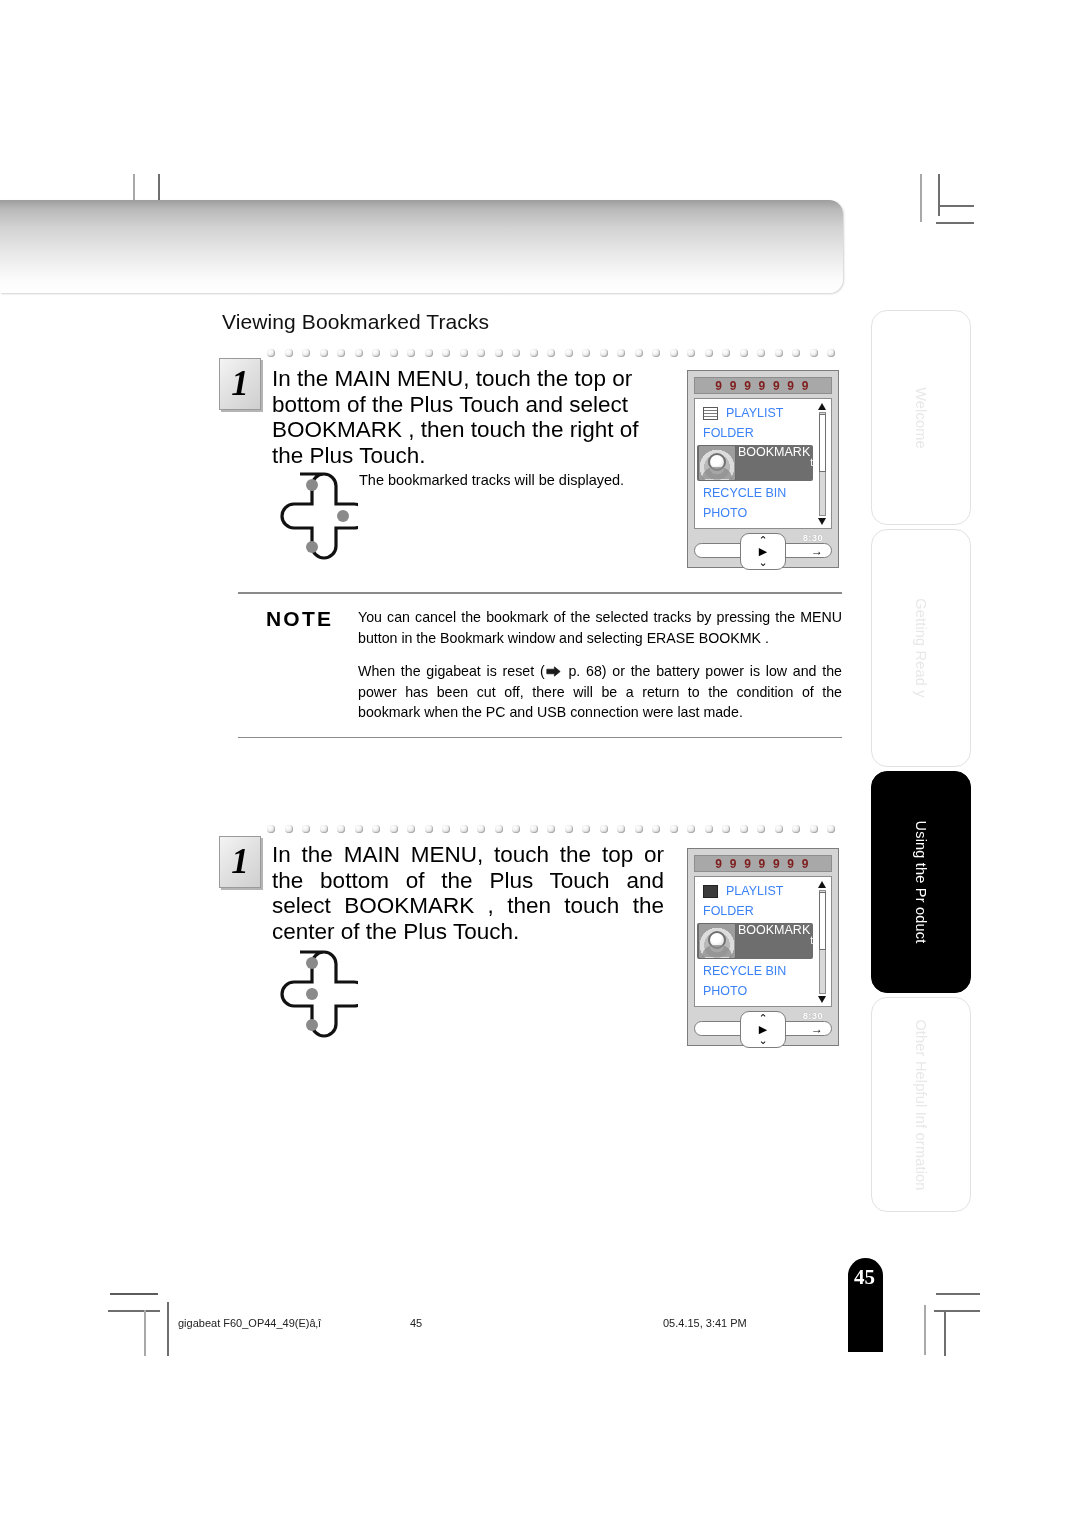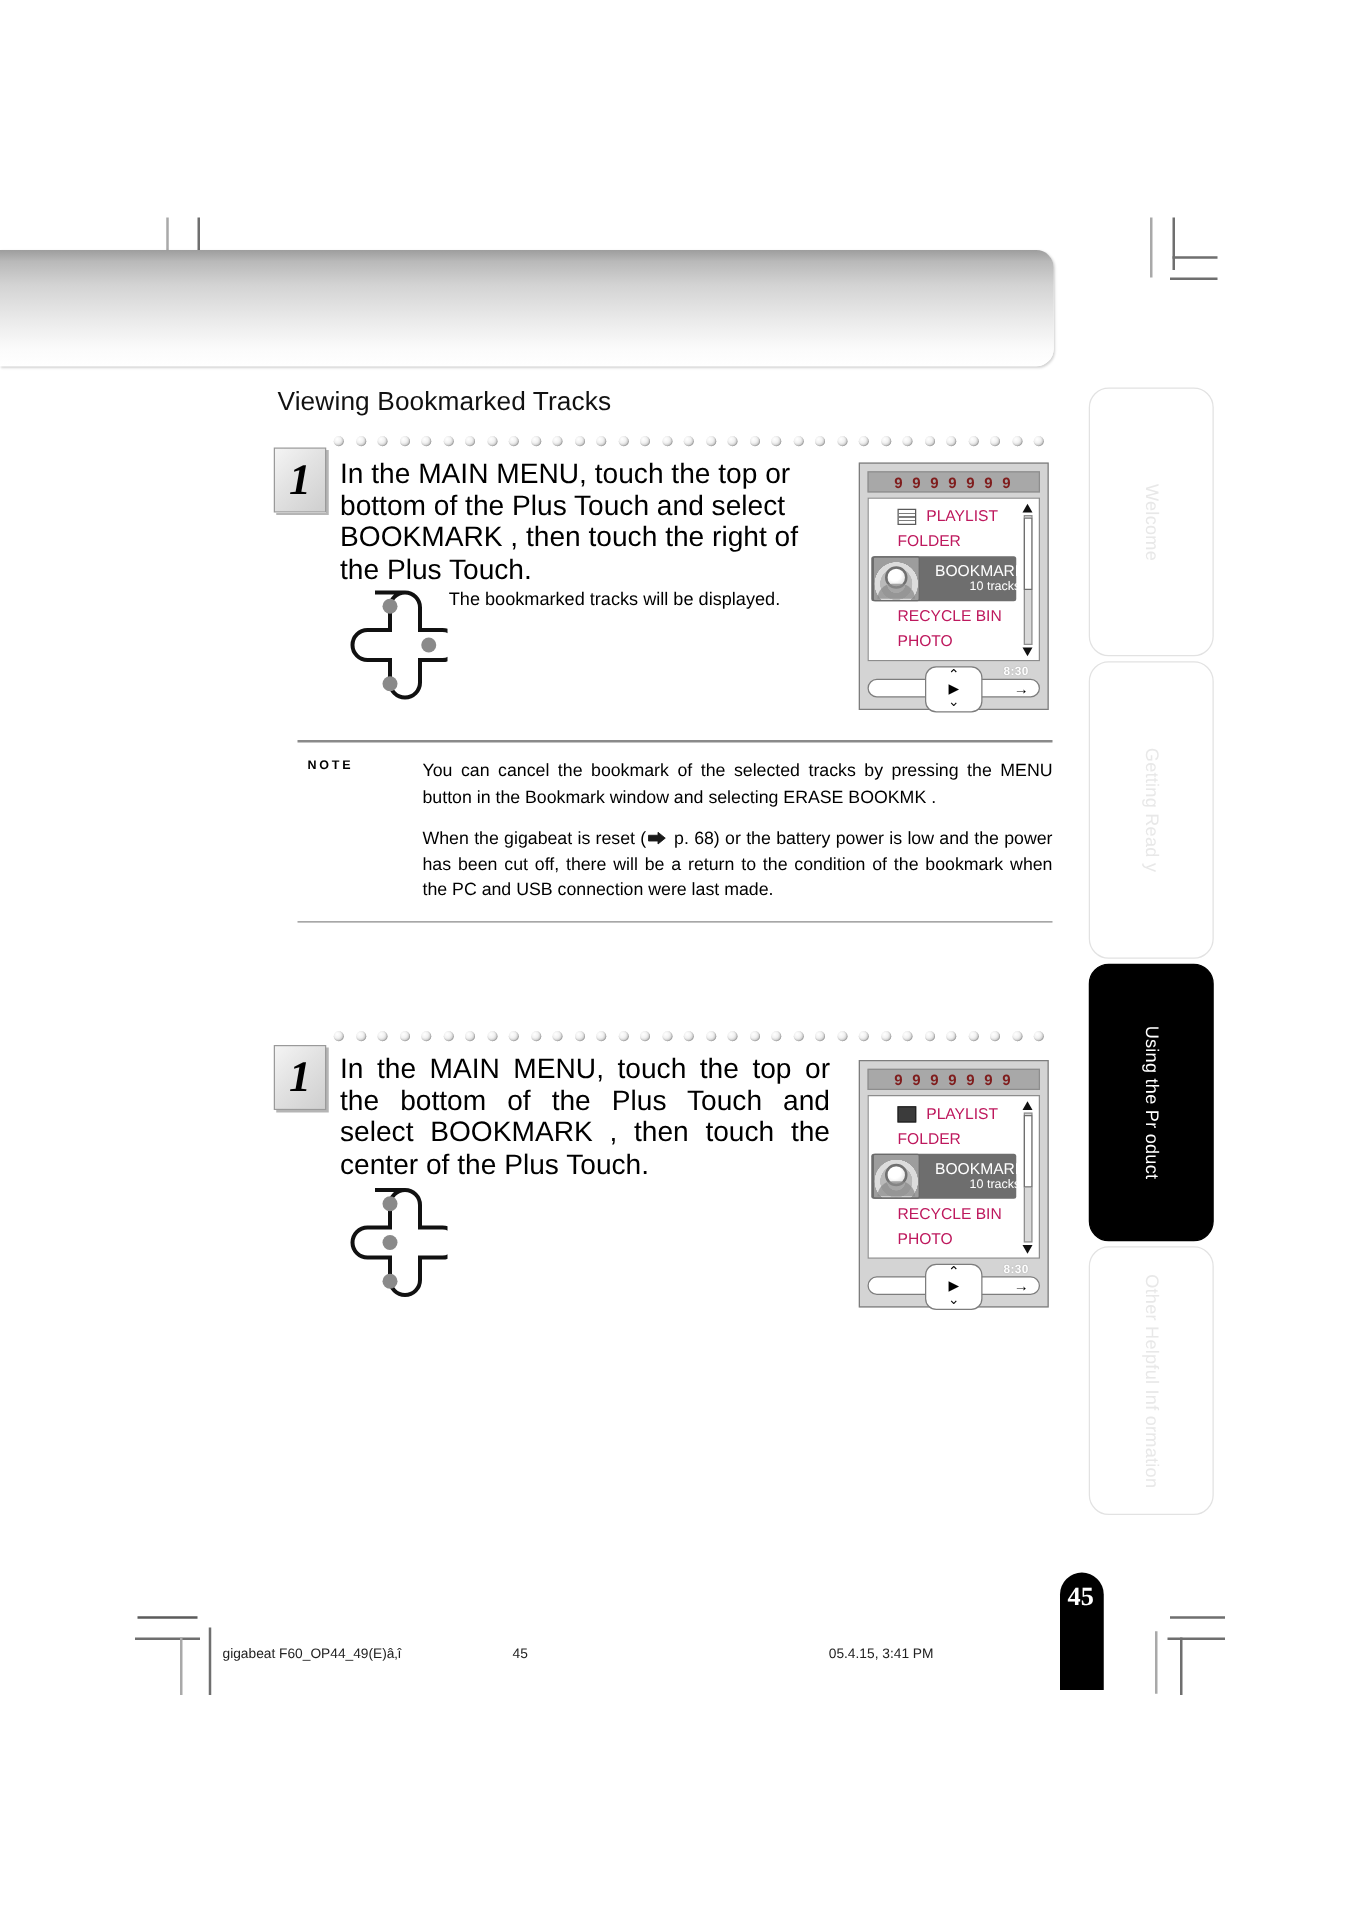--- a/index.html
+++ b/index.html
@@ -162,40 +162,39 @@
     height: 131px;
     position: relative;
     box-sizing: border-box;
     padding: 4px 0 0 0;
     overflow: hidden;
   }
   .dev-row {
     height: 20px;
     display: flex;
     align-items: center;
-    padding-left: 23px;
+    padding-left: 8px;
     font-size: 12.5px;
-    color: #be185d;
+    color: #3b82f6;
     box-sizing: border-box;
   }
   .dev-row.sel {
     background: #6e6e6e;
     color: #ffffff;
     height: 36px;
     padding-left: 0;
     margin: 2px 18px 2px 2px;
     border-radius: 2px;
     position: relative;
   }
   .dev-row.sel .sel-labels {
     display: flex;
-    flex-direction: column;
     justify-content: center;
     height: 36px;
-    margin-left: 12px;
+    margin-left: 2px;
   }
   .sel-title { font-size: 12.5px; line-height: 14px; }
   .sel-sub { font-size: 10px; line-height: 12px; text-align: right; padding-right: 4px;}
 
   .ico-playlist {
     width: 15px; height: 13px;
     margin-right: 8px;
     background: linear-gradient(to bottom, #ffffff 0 2px, #7d7d7d 2px 3px, #ffffff 3px 5px, #7d7d7d 5px 6px, #ffffff 6px 8px, #7d7d7d 8px 9px, #ffffff 9px 11px, #7d7d7d 11px 12px, #ffffff 12px 13px);
     border: 1px solid #5a5a5a;
     box-sizing: border-box;
@@ -299,26 +298,27 @@
   }
   .pad-g { font-size: 11px; line-height: 11px; color:#000; }
 
   
   .note-wrap { position: absolute; left: 238px; top: 592px; width: 604px; }
   .note-rule-top { height: 2px; background: #8a8a8a; width: 100%; }
   .note-rule-bottom { height: 1.5px; background: #8a8a8a; width: 100%; margin-top: 14px;}
   .note-body { display: flex; padding-top: 13px; }
   .note-label {
     width: 100px;
-    font-size: 10px;
+    font-size: 21px;
     font-weight: 700;
     letter-spacing: 2.2px;
     flex: 0 0 auto;
     padding-left: 8px;
     box-sizing: border-box;
+    margin-left: 20px;
   }
   .note-paras { flex: 1 1 auto; }
   .note-p {
     font-size: 14.2px;
     line-height: 20.5px;
     text-align: justify;
     margin: 0 0 13px 0;
   }
   .note-p:last-child { margin-bottom: 0; }
   .inline-arrow {

